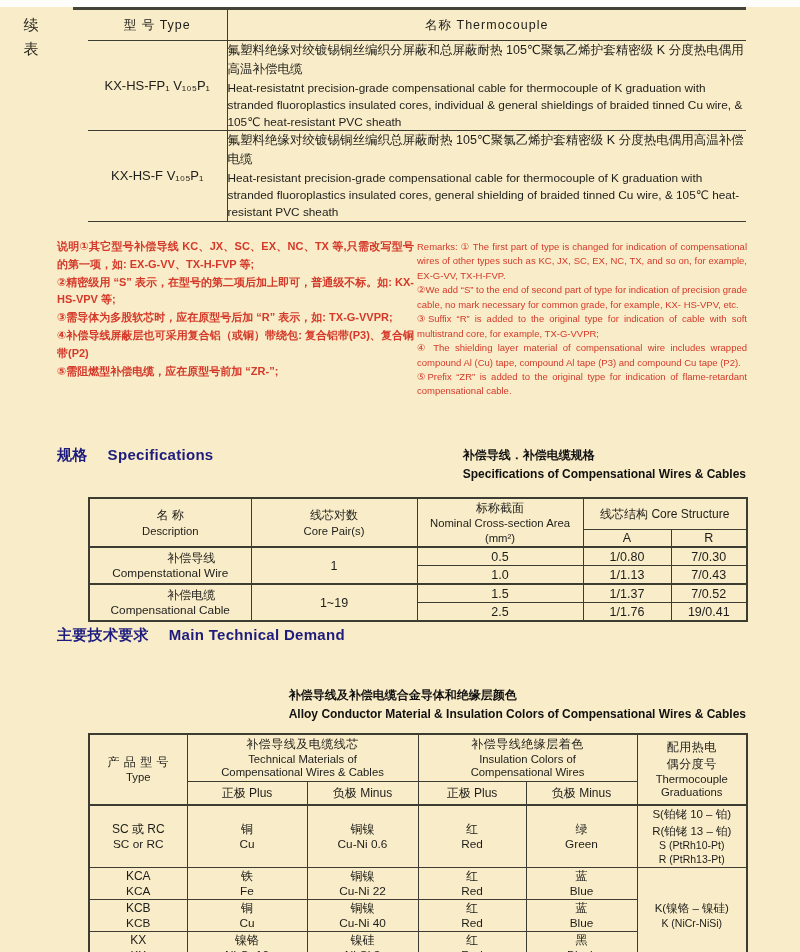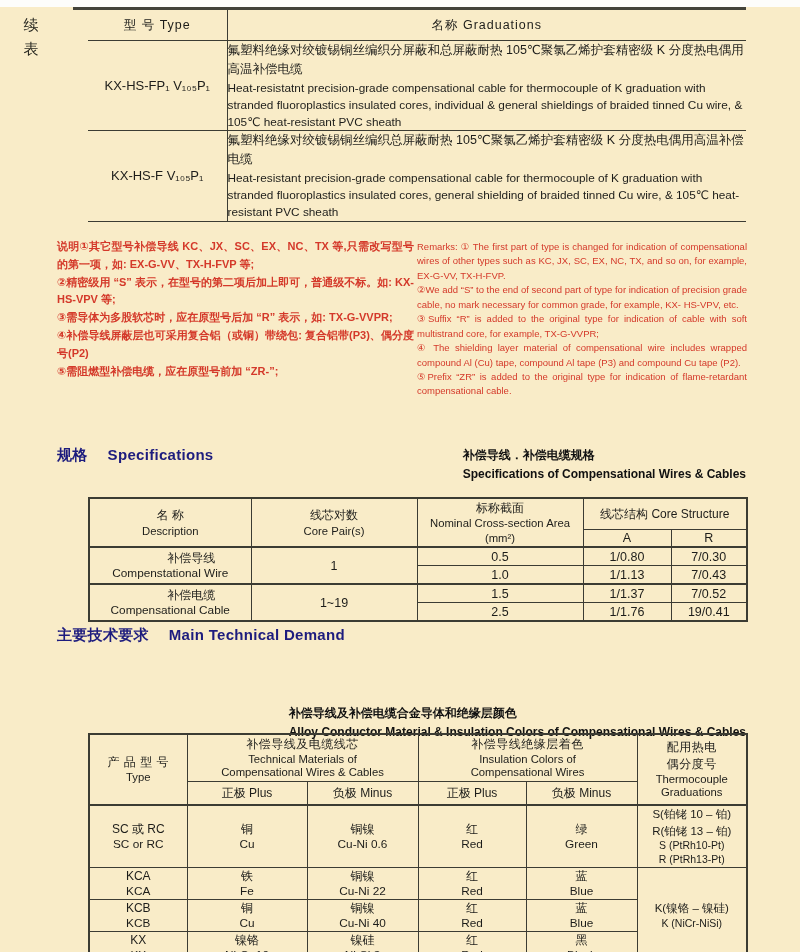--- a/index.html
+++ b/index.html
@@ -39,21 +39,21 @@
   #remarks-cn{left:57px;top:238px;width:357px;color:var(--red);font-weight:bold;font-size:11px;line-height:1.62;text-align:justify;}
   #remarks-en{left:417px;top:240px;width:330px;color:var(--red);font-size:9.5px;line-height:1.52;text-align:justify;}
 
   
   .sec-head{color:var(--blue);font-weight:bold;font-size:15px;letter-spacing:.3px;}
   #spec-head{left:57px;top:446px;}
   #tech-head{left:57px;top:626px;}
   .head-en{margin-left:20px;}
   .cap{right:54px;text-align:left;font-weight:bold;font-size:12px;line-height:19px;color:#111;}
   #spec-cap{top:446px;}
-  #tech-cap{top:704px;margin-left:26px;}
+  #tech-cap{top:686px;margin-left:26px;}
 
   
   #spec-table{left:88px;top:497px;width:658px;border-collapse:collapse;table-layout:fixed;border:2px solid var(--line);}
   #spec-table th,#spec-table td{border:1px solid var(--line);text-align:center;vertical-align:middle;padding:0;font-weight:normal;}
   #spec-table .h-cn{font-size:12px;line-height:1.35;}
   #spec-table .h-en{font-size:11.3px;line-height:1.25;}
   .sp-h1 th{height:30px;}
   .sp-h2 th{height:16px;font-size:12.5px;}
   .hb{border-bottom:2px solid var(--line) !important;}
   .sp-data td{height:17px;font-size:12.5px;}
@@ -89,21 +89,21 @@
 </div>
 
 <table id="type-table" class="abs">
   <colgroup>
       <col style="width:139px">
       <col style="width:519px">
     </colgroup>
   <tbody>
       <tr class="hr">
     <th class="tt-div">型 号  Type</th>
-    <th>名称   Graduations</th>
+    <th>名称   Thermocouple</th>
   </tr>
   <tr style="height:88px">
     <td class="tt-type tt-div">KX-HS-FP₁ V₁₀₅P₁</td>
     <td class="tt-desc">
       <div class="tt-cn">氟塑料绝缘对绞镀锡铜丝编织分屏蔽和总屏蔽耐热 105℃聚氯乙烯护套精密级 K 分度热电偶用高温补偿电缆</div>
       <div class="tt-en">Heat-resistatnt precision-grade compensational cable for thermocouple of K graduation with stranded fluoroplastics insulated cores, individual &amp; general shieldings of braided tinned Cu wire, &amp; 105℃ heat-resistant PVC sheath</div>
     </td>
   </tr>
   <tr style="height:82px">
     <td class="tt-type tt-div">KX-HS-F V₁₀₅P₁</td>
@@ -112,21 +112,21 @@
       <div class="tt-en">Heat-resistant precision-grade compensational cable for thermocouple of K graduation with stranded fluoroplastics insulated cores, general shielding of braided tinned Cu wire, &amp; 105℃ heat-resistant PVC sheath</div>
     </td>
   </tr>
 </tbody>
   </table>
 
 <div id="remarks-cn" class="abs">
   <div>说明①其它型号补偿导线 KC、JX、SC、EX、NC、TX 等,只需改写型号的第一项，如: EX-G-VV、TX-H-FVP 等;</div>
   <div>②精密级用 “S” 表示，在型号的第二项后加上即可，普通级不标。如: KX-HS-VPV 等;</div>
   <div>③需导体为多股软芯时，应在原型号后加 “R” 表示，如: TX-G-VVPR;</div>
-  <div>④补偿导线屏蔽层也可采用复合铝（或铜）带绕包: 复合铝带(P3)、偶分度号(P2)</div>
+  <div>④补偿导线屏蔽层也可采用复合铝（或铜）带绕包: 复合铝带(P3)、复合铜带(P2)</div>
   <div>⑤需阻燃型补偿电缆，应在原型号前加 “ZR-”;</div>
 </div>
 <div id="remarks-en" class="abs">
   <div>Remarks: ① The first part of type is changed for indication of compensational wires of other types such as KC, JX, SC, EX, NC, TX, and so on, for  example, EX-G-VV, TX-H-FVP.</div>
   <div>②We add “S” to the end of second part of type for indication of precision grade cable, no mark necessary for common grade, for example, KX- HS-VPV, etc.</div>
   <div>③Suffix “R” is added to the original type for indication of cable with soft multistrand core, for example, TX-G-VVPR;</div>
   <div>④ The shielding layer material of compensational wire includes wrapped compound Al (Cu) tape, compound Al tape (P3) and compound Cu tape (P2).</div>
   <div>⑤Prefix “ZR” is added to the original type for indication of flame-retardant compensational cable.</div>
 </div>
 

